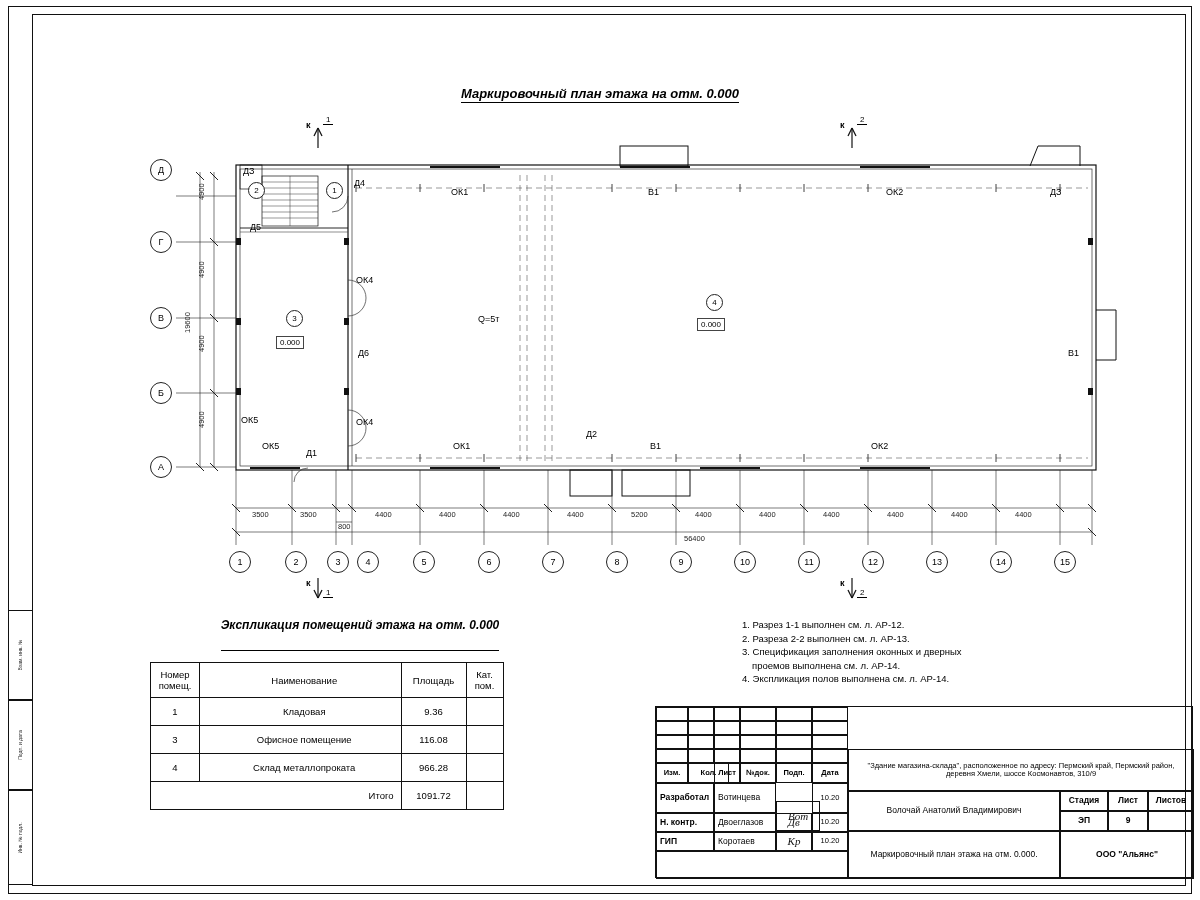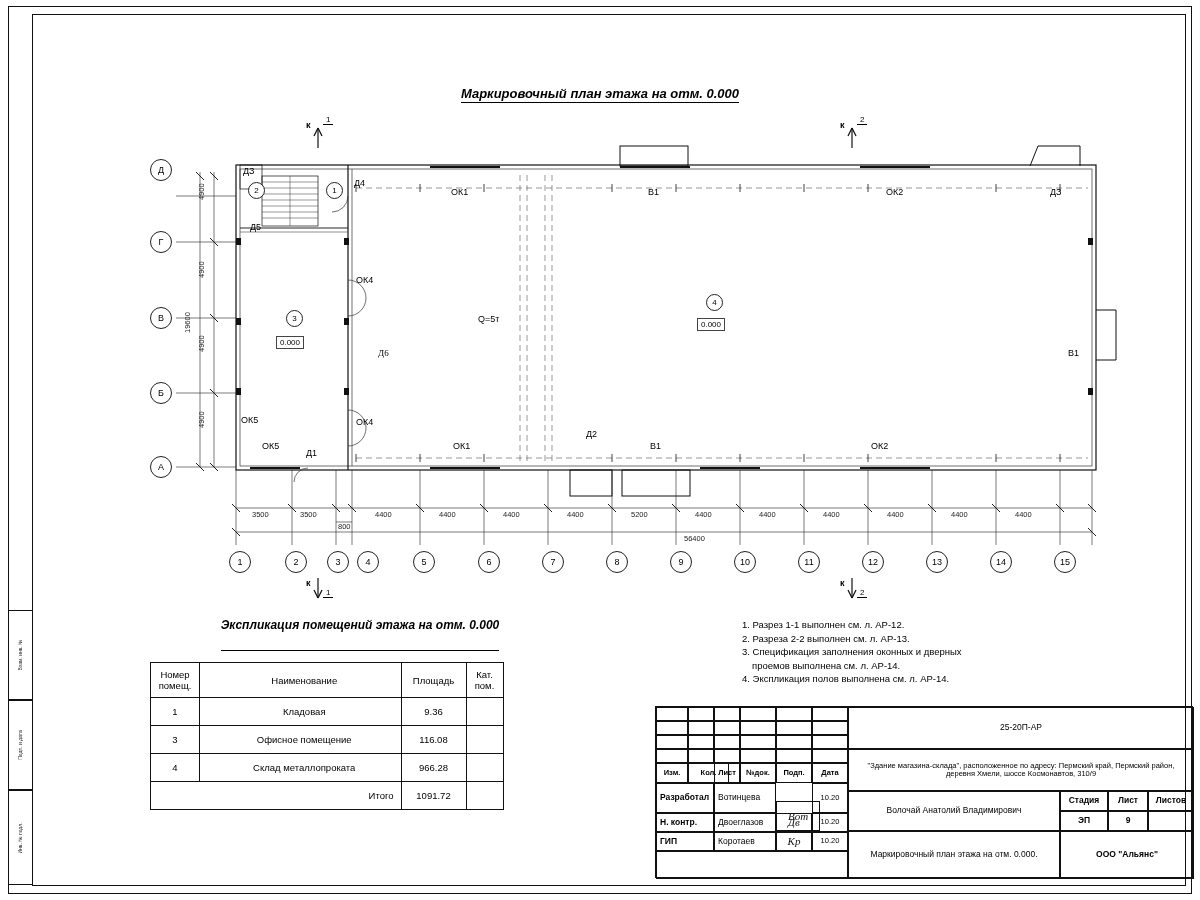--- a/index.html
+++ b/index.html
@@ -426,21 +426,21 @@
 
     <div class="lbl" style="left:243px; top:166px;">ДЗ</div>
     <div class="lbl" style="left:354px; top:178px;">Д4</div>
     <div class="lbl" style="left:451px; top:187px;">ОК1</div>
     <div class="lbl" style="left:648px; top:187px;">В1</div>
     <div class="lbl" style="left:886px; top:187px;">ОК2</div>
     <div class="lbl" style="left:1050px; top:187px;">ДЗ</div>
     <div class="lbl" style="left:250px; top:222px;">Д5</div>
     <div class="lbl" style="left:356px; top:275px;">ОК4</div>
     <div class="lbl" style="left:356px; top:417px;">ОК4</div>
-    <div class="lbl" style="left:378px; top:348px;font-family:Liberation Serif, serif;">Д6</div>
+    <div class="lbl" style="left:358px; top:348px;">Д6</div>
     <div class="lbl" style="left:241px; top:415px;">ОК5</div>
     <div class="lbl" style="left:262px; top:441px;">ОК5</div>
     <div class="lbl" style="left:306px; top:448px;">Д1</div>
     <div class="lbl" style="left:453px; top:441px;">ОК1</div>
     <div class="lbl" style="left:586px; top:429px;">Д2</div>
     <div class="lbl" style="left:650px; top:441px;">В1</div>
     <div class="lbl" style="left:871px; top:441px;">ОК2</div>
     <div class="lbl" style="left:1068px; top:348px;">В1</div>
     <div class="lbl" style="left:478px; top:314px;">Q=5т</div>
 
@@ -533,21 +533,20 @@
     <div class="cell" style="left:120px;top:28px; width:36px; height:14px;"></div>
     <div class="cell" style="left:156px;top:28px; width:36px; height:14px;"></div>
 
     <div class="cell" style="left:0px;  top:42px; width:32px; height:14px;"></div>
     <div class="cell" style="left:32px; top:42px; width:26px; height:14px;"></div>
     <div class="cell" style="left:58px; top:42px; width:26px; height:14px;"></div>
     <div class="cell" style="left:84px; top:42px; width:36px; height:14px;"></div>
     <div class="cell" style="left:120px;top:42px; width:36px; height:14px;"></div>
     <div class="cell" style="left:156px;top:42px; width:36px; height:14px;"></div>
 
-    <div class="cell" style="left:192px; top:0px; width:346px; height:42px;">25-20П-АР</div>
 
     <div class="cell small" style="left:192px; top:42px; width:346px; height:42px; padding:0 6px;">"Здание магазина-склада", расположенное по адресу: Пермский край, Пермский район, деревня Хмели, шоссе Космонавтов, 310/9</div>
 
     <div class="cell b small" style="left:0px;  top:56px; width:32px; height:20px;">Изм.</div>
     <div class="cell b small" style="left:32px; top:56px; width:41px; height:20px;">Кол.</div>
     <div class="cell b small" style="left:58px; top:56px; width:26px; height:20px;">Лист</div>
     <div class="cell b small" style="left:84px; top:56px; width:36px; height:20px;">№док.</div>
     <div class="cell b small" style="left:120px;top:56px; width:36px; height:20px;">Подп.</div>
     <div class="cell b small" style="left:156px;top:56px; width:36px; height:20px;">Дата</div>
 

